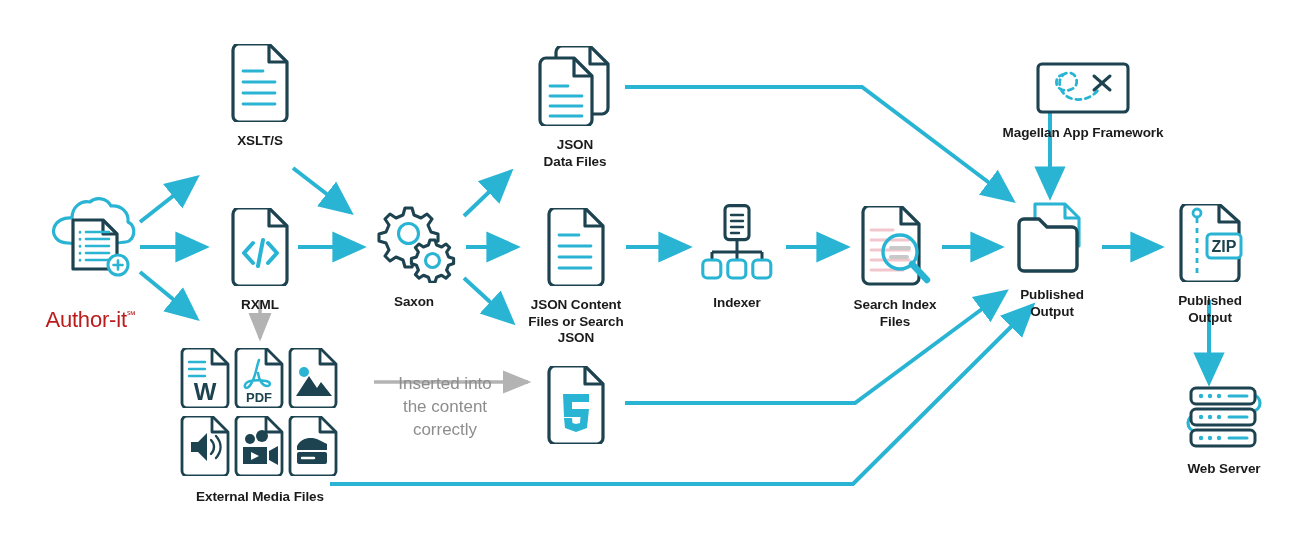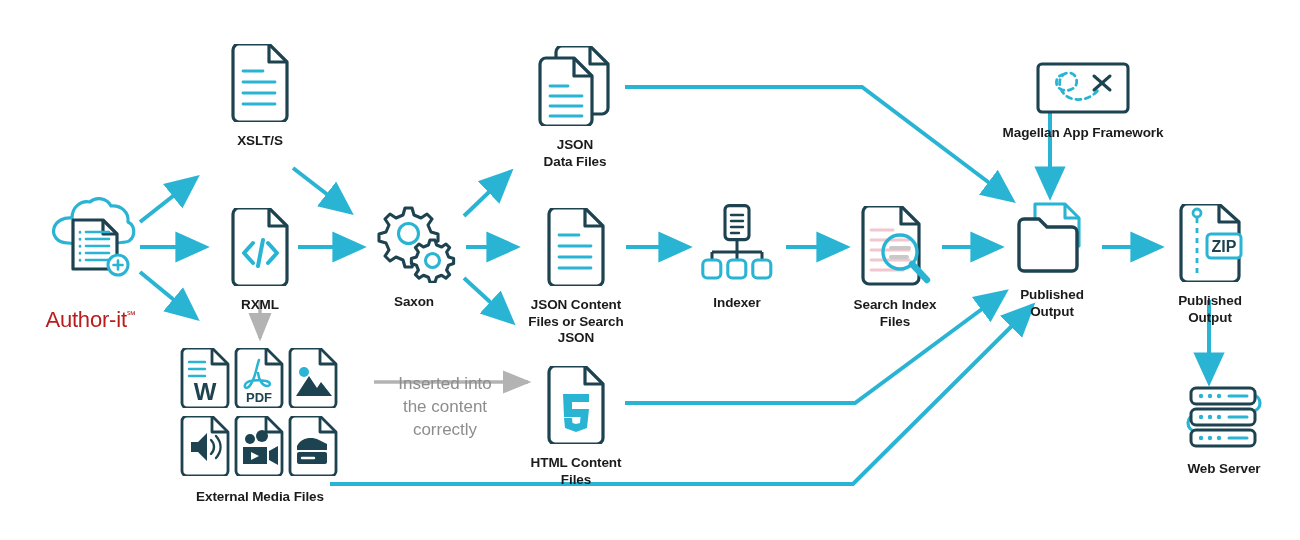--- a/index.html
+++ b/index.html
@@ -283,21 +283,20 @@
   </div>
 
   <div class="node" style="left:516px;top:366px;width:120px;">
     <span class="ico">
       <svg width="62" height="78" viewBox="0 0 62 78">
         <path d="M4,6 a6,6 0 0 1 6,-6 L40,0 L58,18 L58,72 a6,6 0 0 1 -6,6 L10,78 a6,6 0 0 1 -6,-6 Z" fill="#fff" stroke="#1d4350" stroke-width="3.2" stroke-linejoin="round"></path>
         <path d="M40,0 L40,18 L58,18" fill="none" stroke="#1d4350" stroke-width="3.2" stroke-linejoin="round"></path>
         <path d="M18,28 L44,28 L44,36 L27,36 L27,43 L44,43 L42,62 L31,66 L20,62 L19,52 L27,52 L27.5,57 L31,58 L35,57 L35.5,51 L19,51 Z" fill="#29b4d4"></path>
       </svg>
     </span>
-    <div class="lbl">HTML Content Files</div>
   </div>
 
   <div class="node" style="left:150px;top:348px;width:220px;">
     <div class="media-grid">
       <div class="media-row">
         <span>
           <svg width="54" height="60" viewBox="0 0 54 60">
             <path d="M3,5 a5,5 0 0 1 5,-5 L33,0 L49,16 L49,55 a5,5 0 0 1 -5,5 L8,60 a5,5 0 0 1 -5,-5 Z" fill="#fff" stroke="#1d4350" stroke-width="2.8" stroke-linejoin="round"></path>
             <path d="M33,0 L33,16 L49,16" fill="none" stroke="#1d4350" stroke-width="2.8" stroke-linejoin="round"></path>
             <g stroke="#29b4d4" stroke-width="2.4" stroke-linecap="round">

